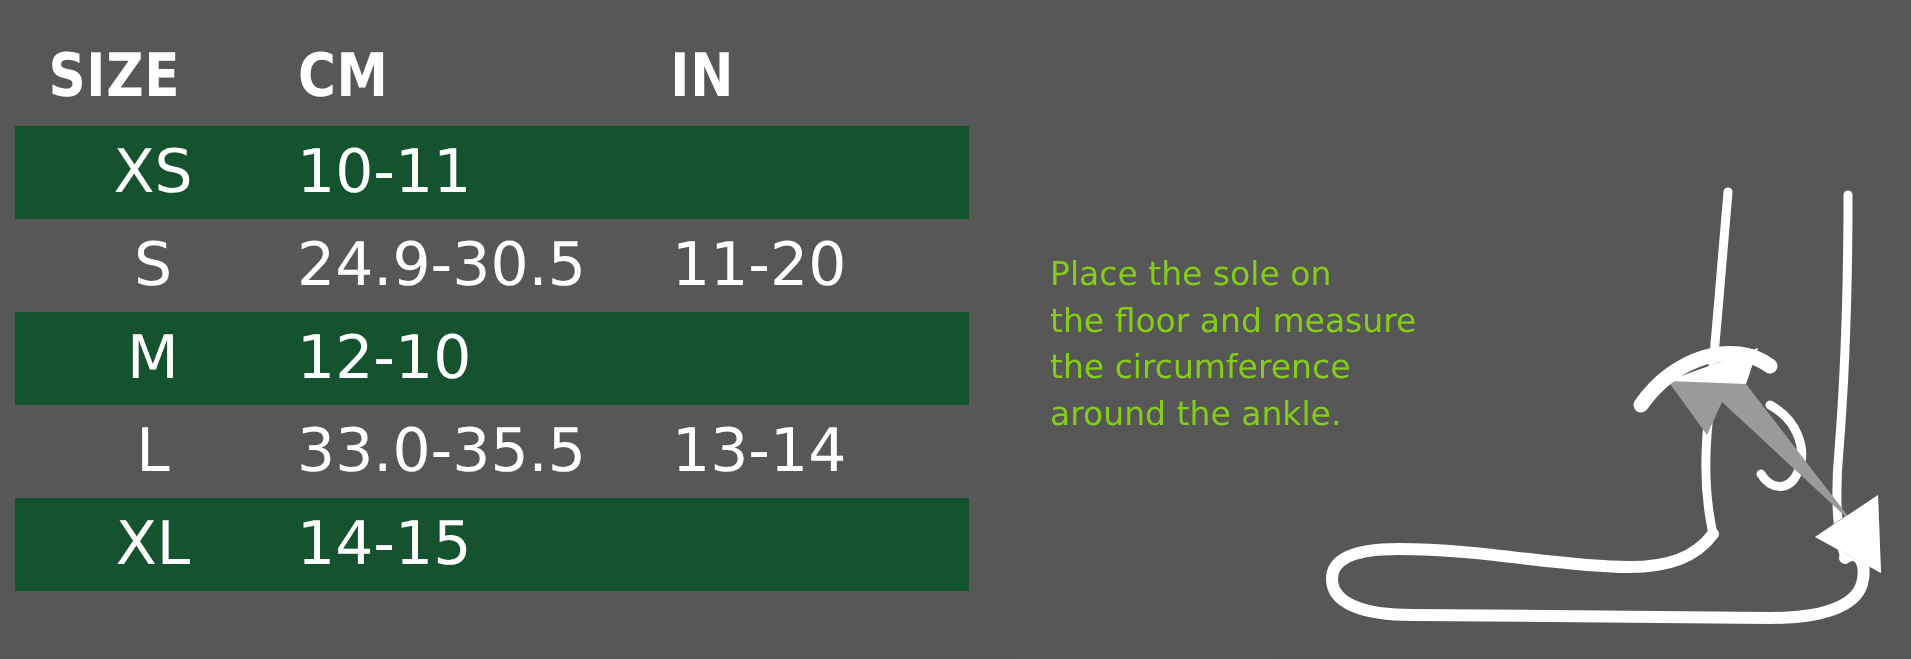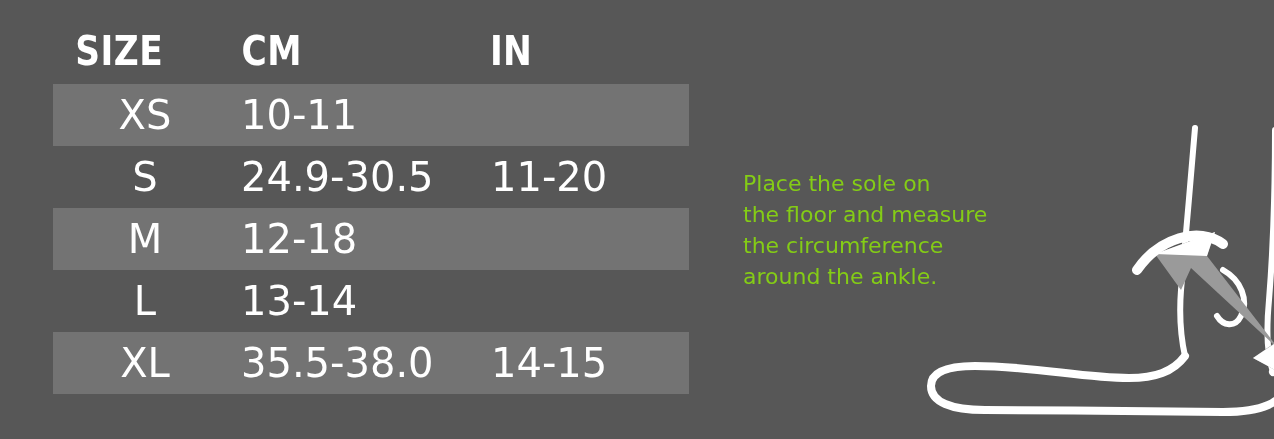--- a/index.html
+++ b/index.html
@@ -11,21 +11,20 @@
     height: 439px;
     background: #575757;
     font-family: "DejaVu Sans", sans-serif;
     overflow: hidden;
     position: relative;
   }
   .page {
     position: relative;
     width: 1086px;
     height: 439px;
-    margin-left: 43px;
   }
 
   
   .size-table {
     position: absolute;
     left: 10px;
     top: 18px;
     width: 636px;
   }
   .table-head {
@@ -41,21 +40,21 @@
     font-family: "DejaVu Sans", sans-serif;
     transform: scaleX(0.86);
     transform-origin: left center;
   }
   .row {
     display: flex;
     align-items: center;
     height: 62px;
   }
   .row.alt {
-    background: #737373;
+    background: #14532d;
   }
   .cell {
     color: #ffffff;
     font-size: 40px;
     font-weight: 400;
     white-space: nowrap;
     font-family: "DejaVu Sans", sans-serif;
   }
   .col-size {
     width: 180px;
@@ -120,31 +119,31 @@
     </div>
 
     <div class="row">
       <div class="cell col-size">S</div>
       <div class="cell col-cm">24.9-30.5</div>
       <div class="cell col-in">11-20</div>
     </div>
 
     <div class="row alt">
       <div class="cell col-size">M</div>
-      <div class="cell col-in">12-18</div>
+      <div class="cell col-in">12-10</div>
     </div>
 
     <div class="row">
       <div class="cell col-size">L</div>
+      <div class="cell col-cm">33.0-35.5</div>
       <div class="cell col-in">13-14</div>
     </div>
 
     <div class="row alt">
       <div class="cell col-size">XL</div>
-      <div class="cell col-cm">35.5-38.0</div>
       <div class="cell col-in">14-15</div>
     </div>
 
   </div>
 
   <div class="instruction">Place the sole on
 the  floor and measure
 the circumference
 around the ankle.</div>
 

